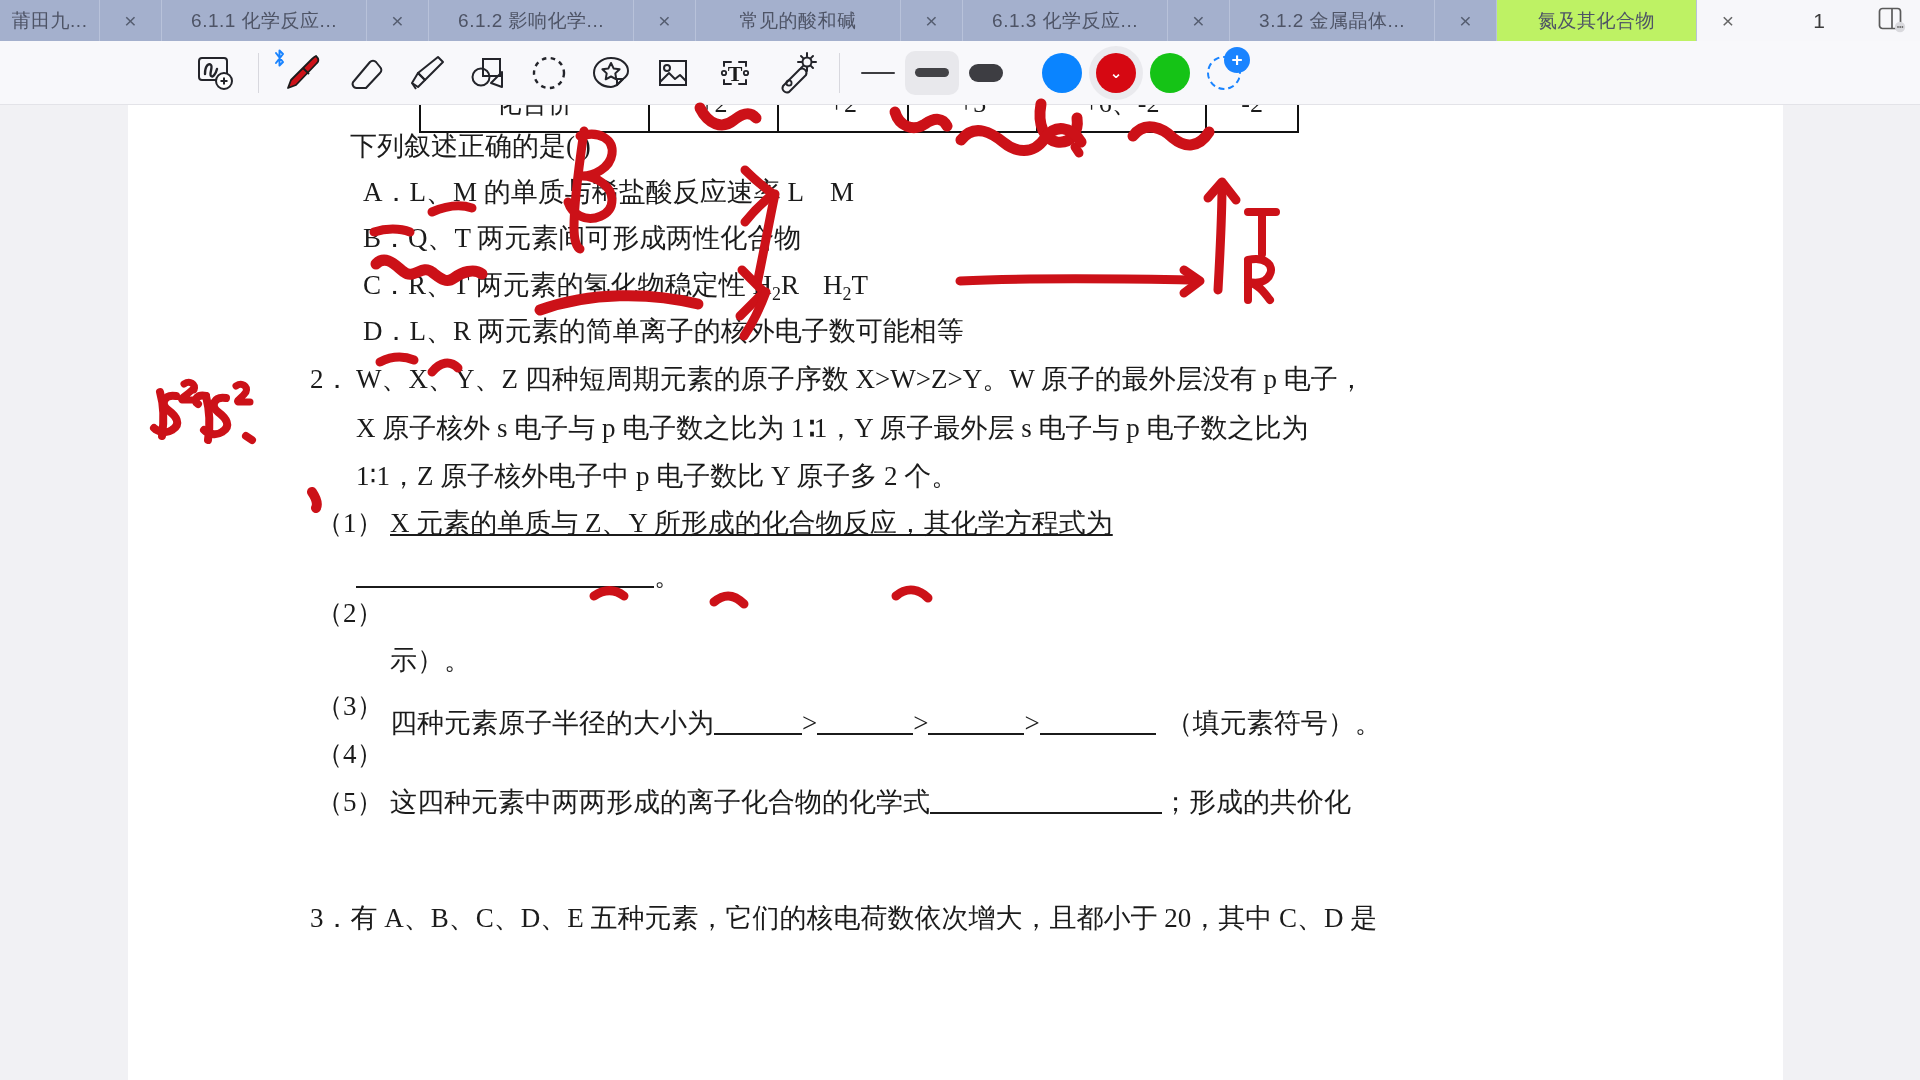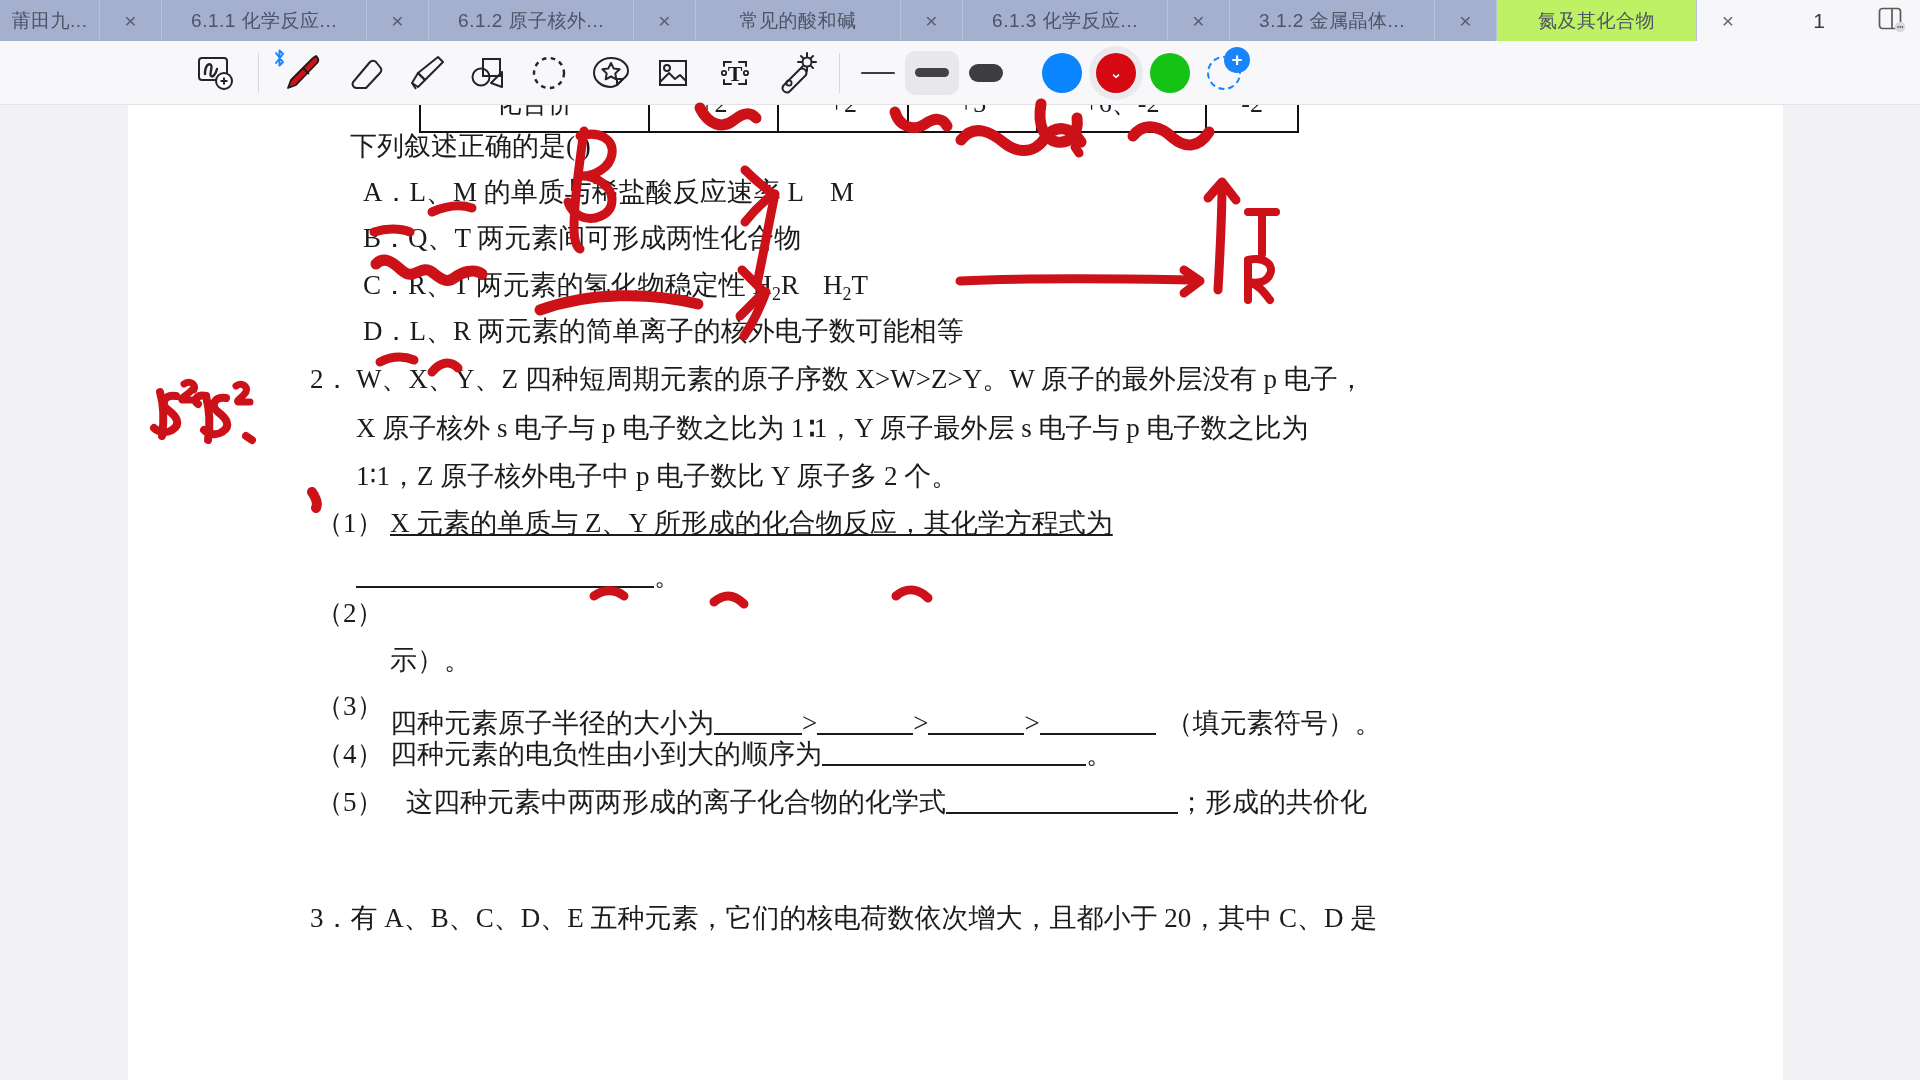--- a/index.html
+++ b/index.html
@@ -146,21 +146,21 @@
       <span class="tab-label">莆田九...</span>
     </div>
     <div class="tabclose">×</div>
 
     <div class="tab wide">
       <span class="tab-label">6.1.1 化学反应...</span>
     </div>
     <div class="tabclose">×</div>
 
     <div class="tab wide">
-      <span class="tab-label">6.1.2 原子核外...</span>
+      <span class="tab-label">6.1.2 影响化学...</span>
     </div>
     <div class="tabclose">×</div>
 
     <div class="tab wide">
       <span class="tab-label">常见的酸和碱</span>
     </div>
     <div class="tabclose">×</div>
 
     <div class="tab wide">
       <span class="tab-label">6.1.3 化学反应...</span>
@@ -353,26 +353,23 @@
 
       <div class="ln" style="left:188px; top:495px;">（2）</div>
       <div class="ln" style="left:262px; top:542px;">示）。</div>
 
       <div class="ln" style="left:188px; top:588px;">（3）</div>
       <div class="ln" style="left:262px; top:588px;margin-top:17px;">
         <span>四种元素原子半径的大小为</span><span class="blank" style="width:88px;height:22px"></span><span>&gt;</span><span class="blank" style="width:96px;height:22px"></span><span>&gt;</span><span class="blank" style="width:96px;height:22px"></span><span>&gt;</span><span class="blank" style="width:116px;height:22px"></span><span style="display:inline-block;width:10px"></span><span>（填元素符号）。</span>
       </div>
 
       <div class="ln" style="left:188px; top:636px;">（4）</div>
-      <div class="ln" style="left:262px; top:636px;">
-        <span>四种元素的电负性由小到大的顺序为</span><span class="blank" style="width:264px;height:22px"></span><span>。</span>
-      </div>
 
       <div class="ln" style="left:188px; top:684px;">（5）</div>
-      <div class="ln" style="left:262px; top:684px;margin-left:16px;">
+      <div class="ln" style="left:262px; top:684px;">
         <span>这四种元素中两两形成的离子化合物的化学式</span><span class="blank" style="width:232px;height:22px"></span><span>；形成的共价化</span>
       </div>
 
       <div class="ln" style="left:182px; top:800px; overflow:hidden; height:28px;">3．有 A、B、C、D、E 五种元素，它们的核电荷数依次增大，且都小于 20，其中 C、D 是</div>
 
     </div>
   </div>
 </div>
 
 <svg id="ink" viewBox="0 0 1920 1080">

